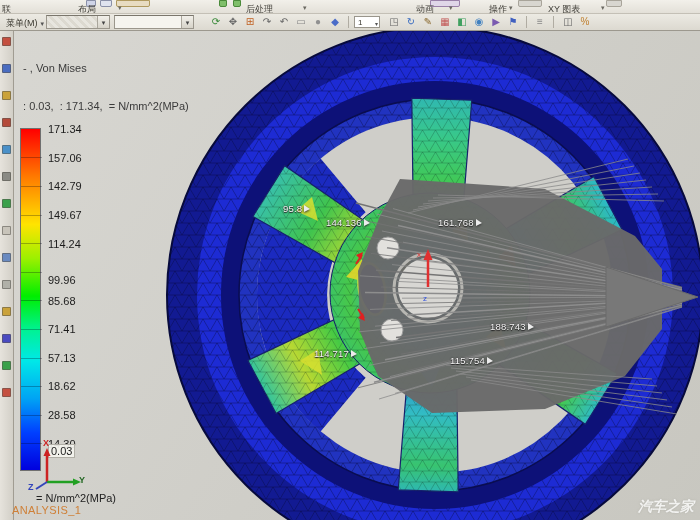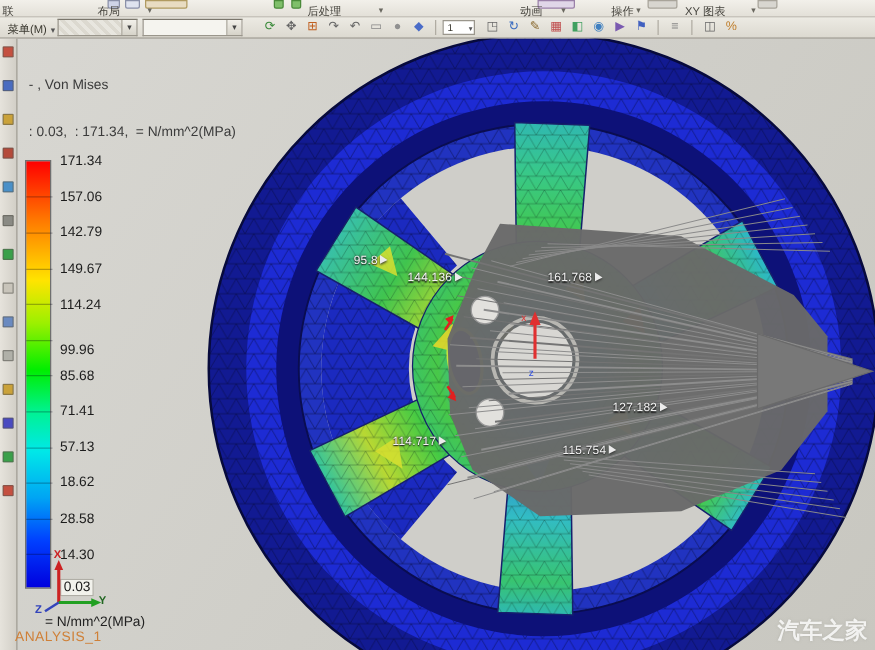--- a/index.html
+++ b/index.html
@@ -68,22 +68,22 @@
 
   
   .anno { position:absolute; font-size:9.5px; color:#f4f4f4; white-space:nowrap;
     text-shadow:0 0 2px #222,0 1px 1px #222; letter-spacing:.2px; }
   .flag { display:inline-block; width:0; height:0; border-top:4px solid transparent;
     border-bottom:3px solid transparent; border-left:6px solid #ececec;
     margin-left:2px; filter:drop-shadow(0 1px 1px #333); }
 
   #analysisLbl { position:absolute; left:12px; top:473px; font-size:11px;
     color:#cf8038; letter-spacing:.4px; }
-  #watermark { position:absolute; right:6px; bottom:4px; font-size:18px; font-weight:bold;
-    color:rgba(255,255,255,.82); text-shadow:0 0 2px rgba(160,160,150,.6); }
+  #watermark { position:absolute; right:6px; bottom:4px; font-size:14px; font-weight:bold;
+    color:rgba(255,255,255,.82); text-shadow:0 0 2px rgba(160,160,150,.6);font-style:italic; }
 </style>
 </head>
 <body>
 
 <div id="app">
 
   <div id="ribbon1">
     <span class="rfrag" style="left:86px;width:10px;background:#cfd4e8;border:1px solid #8a90a8;"></span>
     <span class="rfrag" style="left:100px;width:12px;background:#dfe3ef;border:1px solid #8a90a8;"></span>
     <span class="rfrag" style="left:116px;width:34px;background:#e8dcc2;border:1px solid #b09a60;"></span>
@@ -355,40 +355,40 @@
       <span class="lval" style="top:52px;">142.79</span>
       <span class="lval" style="top:81px;">149.67</span>
       <span class="lval" style="top:110px;">114.24</span>
       <span class="lval" style="top:146px;">99.96</span>
       <span class="lval" style="top:167px;">85.68</span>
       <span class="lval" style="top:195px;">71.41</span>
       <span class="lval" style="top:224px;">57.13</span>
       <span class="lval" style="top:252px;">18.62</span>
       <span class="lval" style="top:281px;">28.58</span>
       <span class="lval" style="top:310px;">14.30</span>
-      <span class="lval boxed" style="top:335px;">0.03</span>
+      <span class="lval boxed" style="top:316px;">0.03</span>
       <span id="legendUnit">= N/mm^2(MPa)</span>
     </div>
 
     <div id="triadBox">
       <svg width="62" height="52" viewBox="0 0 62 52">
         <line x1="22" y1="40" x2="22" y2="12" stroke="#cc2222" stroke-width="2.5"></line>
         <polygon points="22,6 18.5,14 25.5,14" fill="#cc2222"></polygon>
         <line x1="22" y1="40" x2="50" y2="40" stroke="#22a022" stroke-width="2.5"></line>
         <polygon points="56,40 48,36.5 48,43.5" fill="#22a022"></polygon>
         <line x1="22" y1="40" x2="11" y2="47" stroke="#3344bb" stroke-width="2"></line>
       </svg>
       <span class="axlabel" style="left:18px;top:-4px;color:#cc2222;">X</span>
       <span class="axlabel" style="left:54px;top:33px;color:#226622;">Y</span>
       <span class="axlabel" style="left:3px;top:40px;color:#3344bb;">Z</span>
     </div>
 
     <div class="anno" style="left:283px;top:172px;"><span>95.8</span><span class="flag"></span></div>
     <div class="anno" style="left:326px;top:186px;"><span>144.136</span><span class="flag"></span></div>
     <div class="anno" style="left:438px;top:186px;"><span>161.768</span><span class="flag"></span></div>
-    <div class="anno" style="left:490px;top:290px;"><span>127.182</span><span class="flag"></span></div>
+    <div class="anno" style="left:490px;top:290px;"><span>188.743</span><span class="flag"></span></div>
     <div class="anno" style="left:314px;top:317px;"><span>114.717</span><span class="flag"></span></div>
     <div class="anno" style="left:450px;top:324px;"><span>115.754</span><span class="flag"></span></div>
 
     <div id="analysisLbl">ANALYSIS_1</div>
     <div id="watermark">汽车之家</div>
   </div>
 </div>
 
 </body></html>

